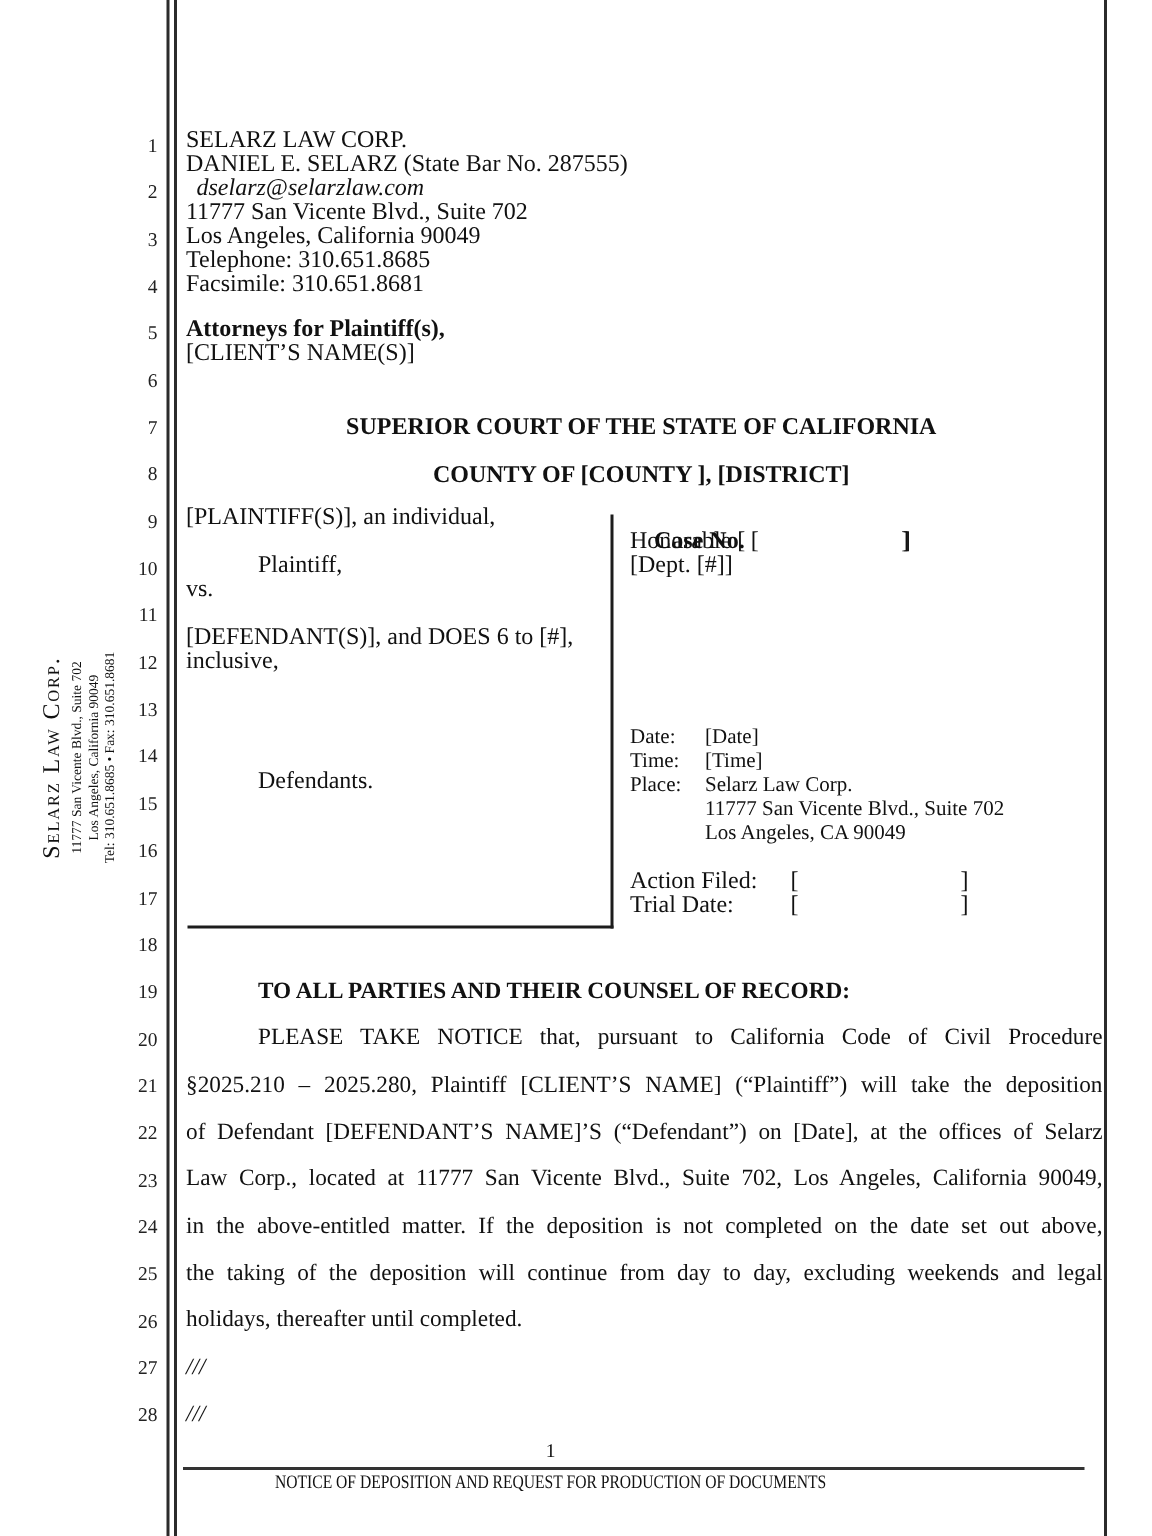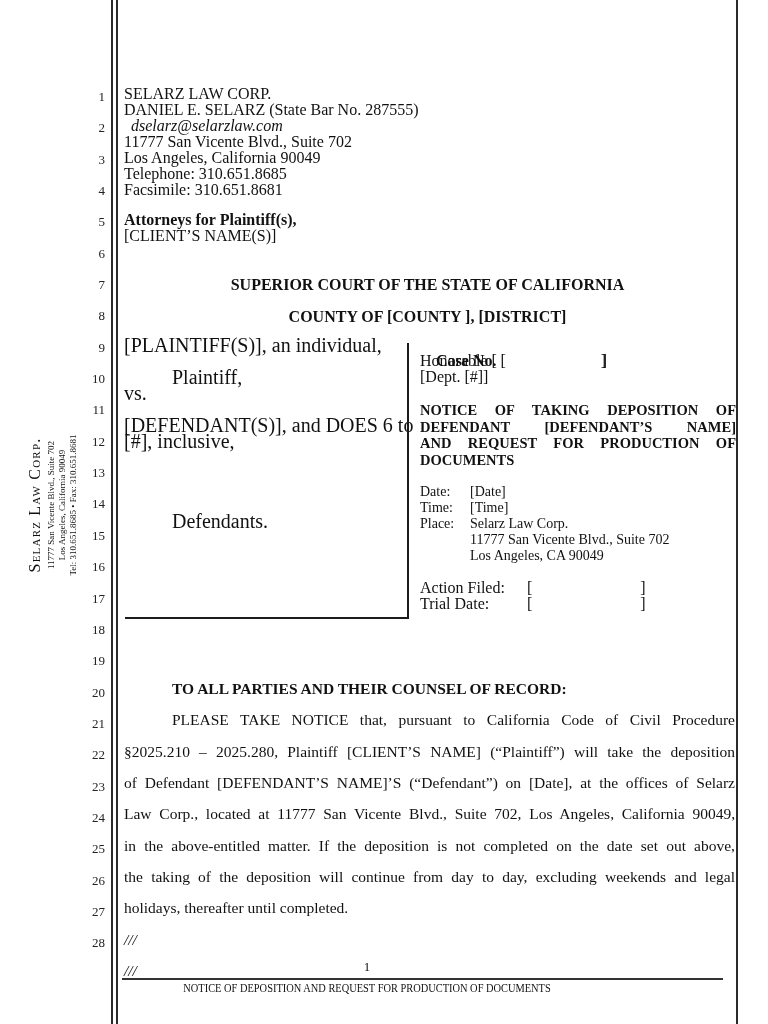--- a/index.html
+++ b/index.html
@@ -22,36 +22,36 @@
   .atty{position:absolute;left:124px;top:86px;width:330px;font-size:16px;line-height:16px;white-space:nowrap;}
   .atty div{height:16px;}
   .email{font-style:italic;padding-left:7px;}
   .rep{position:absolute;left:124px;top:212px;width:330px;font-size:16px;line-height:16px;}
   .rep .b{font-weight:bold;}
   
   .court{position:absolute;left:120px;top:277px;width:615px;text-align:center;
          font-weight:bold;font-size:16px;line-height:16px;}
   .court .c2{margin-top:15.5px;}
   
-  .capl{font-size:20px;line-height:16px;}
+  .capl{font-size:16px;line-height:16px;}
   
   .capr{left:420px;width:316px;font-size:16px;line-height:16px;white-space:pre;}
   .capr .b{font-weight:bold;}
   .title-lines{position:absolute;left:420px;top:402px;width:316px;font-weight:bold;
                font-size:14.5px;line-height:16.5px;}
   .title-lines div{text-align:justify;text-align-last:justify;}
   .title-lines div:last-child{text-align-last:left;}
   .sched{position:absolute;left:420px;top:484px;width:316px;font-size:14px;line-height:16px;}
   .srow{display:flex;}
   .srow .lab{width:50px;flex:none;}
   .arow .lab{width:107px;flex:none;}
   .srow .val{white-space:pre;}
   .action{position:absolute;left:420px;top:580px;width:320px;font-size:16px;line-height:16px;}
   
-  .bodyblk{position:absolute;left:124px;top:645px;width:611px;font-size:15.5px;margin-top:28px;}
+  .bodyblk{position:absolute;left:124px;top:645px;width:611px;font-size:15.5px;}
   .bodyblk .row{height:31.35px;line-height:31.35px;overflow:visible;}
   .salut{font-weight:bold;text-indent:48px;}
   .plines div{height:31.35px;line-height:31.35px;text-align:justify;text-align-last:justify;}
   .plines div:first-child{text-indent:48px;}
   .plines div:last-child{text-align:left;text-align-last:left;}
   .slash{font-style:italic;}
   
   .pageno{position:absolute;left:0;top:959px;width:734px;text-align:center;font-size:13px;line-height:16px;}
   .foottext{position:absolute;left:0;top:980px;width:734px;display:flex;justify-content:center;
             font-size:12.7px;line-height:16px;}
@@ -136,26 +136,20 @@
 
   <div class="cap-divider"></div>
   <div class="cap-bottom"></div>
 
   <div class="abs capr" style="top:337px;">
     <span class="b">Case No. </span><span>[                        ]</span>
   </div>
   <div class="abs capr" style="top:353px;">Honorable [                          ]</div>
   <div class="abs capr" style="top:369px;">[Dept. [#]]</div>
 
-  <div class="title-lines">
-      <div class="tline">NOTICE OF TAKING DEPOSITION OF</div>
-      <div class="tline">DEFENDANT [DEFENDANT’S NAME]</div>
-      <div class="tline">AND REQUEST FOR PRODUCTION OF</div>
-      <div class="tline">DOCUMENTS</div>
-    </div>
 
   <div class="sched">
     <div class="srow">
       <span class="lab">Date:</span>
       <span class="val">[Date]</span>
     </div>
     <div class="srow">
       <span class="lab">Time:</span>
       <span class="val">[Time]</span>
     </div>

